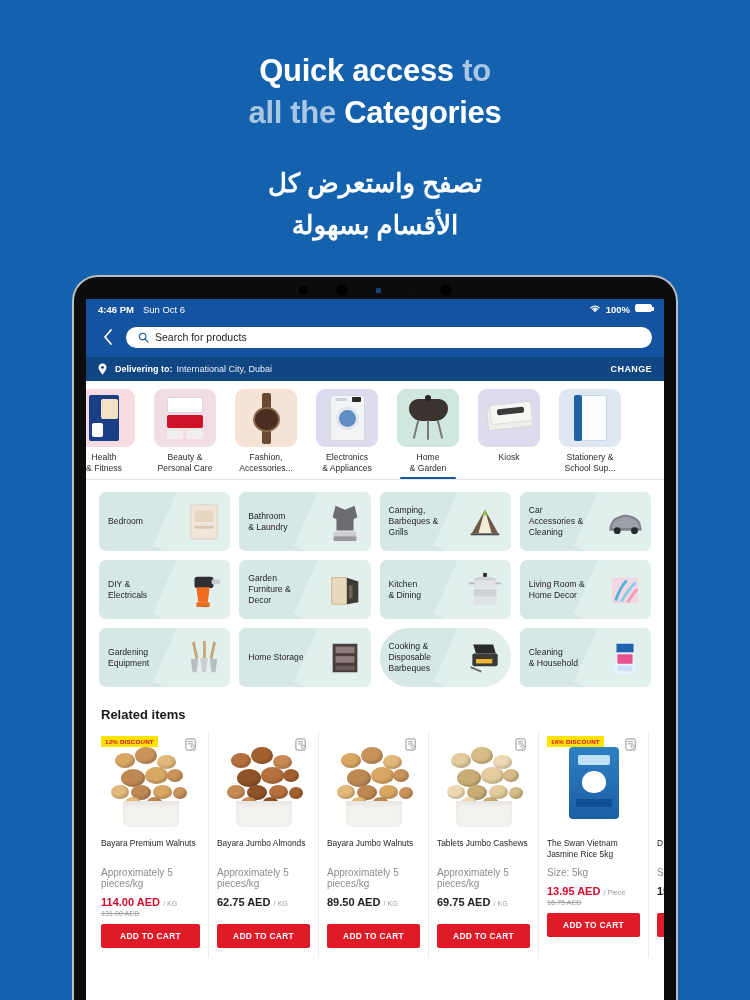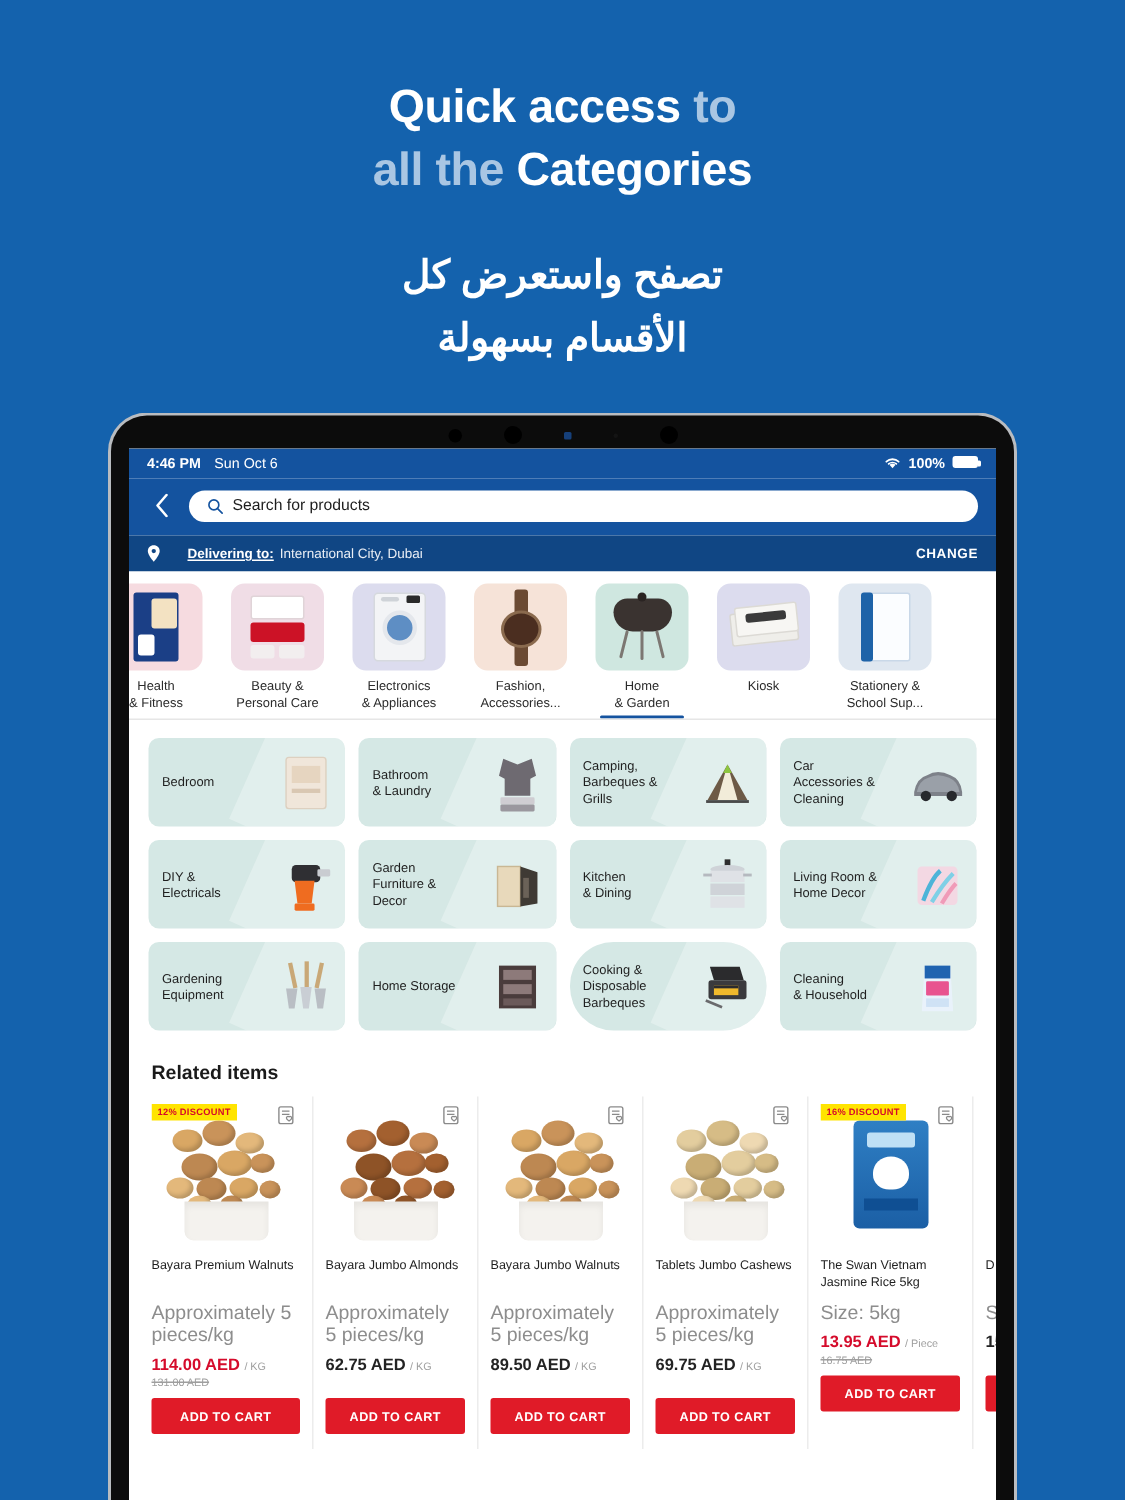--- a/index.html
+++ b/index.html
@@ -82,21 +82,21 @@
     flex: 1; height: 21px; background: #fff; border-radius: 13px;
     display: flex; align-items: center; gap: 6px; padding: 0 12px;
   }
   .search-text { font-size: 10.5px; color: #1d1d1d; font-weight: 500; }
 
   .delivery {
     flex: 0 0 auto; background: #104684;
     display: flex; align-items: center; padding: 6px 12px;
     font-size: 9px; color: #e9eef5;
   }
-  .deliv-label { font-weight: 700; color: #fff; margin-left: 18px; text-decoration: underline; }
+  .deliv-label { font-weight: 700; color: #fff; margin-left: 8px; }
   .deliv-value { margin-left: 4px; }
   .change-btn { margin-left: auto; font-weight: 700; color: #fff; font-size: 9px; letter-spacing: 0.4px; cursor: pointer; }
 
   
   .cat-strip {
     flex: 0 0 auto; background: #fff; position: relative;
     padding: 8px 0 0 0; border-bottom: 1px solid #e6e6e6;
     overflow: hidden;
   }
   .cat-track { display: flex; gap: 9px; padding: 0 6px; margin-left: -24px; }
@@ -150,21 +150,21 @@
     position: absolute; top: 1px; left: 0; z-index: 5;
     background: #ffe400; color: #d50b2b;
     font-size: 6.2px; font-weight: 700; letter-spacing: 0.2px;
     padding: 2px 4px;
   }
   .wish-icon { position: absolute; top: 2px; right: 2px; z-index: 5; cursor: pointer; }
   .prod-name {
     font-size: 8.4px; line-height: 11px; color: #1f1f1f;
     margin-top: 7px; height: 22px; overflow: hidden;
   }
-  .prod-meta { font-size: 13px; color: #8d8d8d; margin-top: 7px; }
+  .prod-meta { font-size: 10px; color: #8d8d8d; margin-top: 7px; }
   .prod-price-row { margin-top: 7px; display: flex; align-items: baseline; gap: 3px; }
   .prod-price { font-size: 11px; font-weight: 700; color: #232323; }
   .prod-price.sale { color: #d50b2b; }
   .prod-unit { font-size: 7.2px; color: #9e9e9e; }
   .prod-old { font-size: 7.2px; color: #9e9e9e; text-decoration: line-through; margin-top: 1px; height: 9px; }
   .cart-btn {
     margin-top: 6px; background: #e01b28; color: #fff;
     font-size: 8.4px; font-weight: 700; letter-spacing: 0.3px;
     text-align: center; padding: 7px 0; border-radius: 2px;
     border: none; width: 100%; cursor: pointer; font-family: inherit;
@@ -270,44 +270,44 @@
                 <div class="art-box" style="left:13px;top:41px;width:16px;height:9px;background:#f2eeef"></div>
                 <div class="art-box" style="left:32px;top:41px;width:17px;height:9px;background:#f2eeef"></div>
               </div>
             </div>
             <div class="cat-label">
               <div>Beauty &amp;</div>
               <div>Personal Care</div>
             </div>
           </div>
           <div class="cat-item">
+            <div class="cat-thumb" style="background:#f6e3d8">
+              <div class="art">
+                <div class="art-box" style="left:27px;top:4px;width:9px;height:18px;background:#6b4a33;border-radius:2px"></div>
+                <div class="art-box" style="left:27px;top:38px;width:9px;height:17px;background:#6b4a33;border-radius:2px"></div>
+                <div class="art-box" style="left:18px;top:18px;width:27px;height:25px;background:#4b2e20;border-radius:50%;border:2px solid #8a6a4e"></div>
+              </div>
+            </div>
+            <div class="cat-label">
+              <div>Fashion,</div>
+              <div>Accessories...</div>
+            </div>
+          </div>
+          <div class="cat-item">
             <div class="cat-thumb" style="background:#dcdcee">
               <div class="art">
                 <div class="art-box" style="left:14px;top:6px;width:35px;height:46px;background:#f3f4f6;border:1px solid #d6d9de;border-radius:3px"></div>
                 <div class="art-box" style="left:19px;top:9px;width:12px;height:3px;background:#cfd3d8"></div>
                 <div class="art-box" style="left:36px;top:8px;width:9px;height:5px;background:#2a2a2a;border-radius:1px"></div>
                 <div class="art-box" style="left:20px;top:18px;width:23px;height:23px;background:#5e8ec4;border-radius:50%;border:3px solid #e4e7ec"></div>
               </div>
             </div>
             <div class="cat-label">
               <div>Electronics</div>
               <div>&amp; Appliances</div>
-            </div>
-          </div>
-          <div class="cat-item">
-            <div class="cat-thumb" style="background:#f6e3d8">
-              <div class="art">
-                <div class="art-box" style="left:27px;top:4px;width:9px;height:18px;background:#6b4a33;border-radius:2px"></div>
-                <div class="art-box" style="left:27px;top:38px;width:9px;height:17px;background:#6b4a33;border-radius:2px"></div>
-                <div class="art-box" style="left:18px;top:18px;width:27px;height:25px;background:#4b2e20;border-radius:50%;border:2px solid #8a6a4e"></div>
-              </div>
-            </div>
-            <div class="cat-label">
-              <div>Fashion,</div>
-              <div>Accessories...</div>
             </div>
           </div>
           <div class="cat-item active">
             <div class="cat-thumb" style="background:#cfe7e0">
               <div class="art">
                 <div class="art-box" style="left:12px;top:10px;width:39px;height:22px;background:#3a3330;border-radius:20px 20px 28px 28px"></div>
                 <div class="art-box" style="left:28px;top:6px;width:6px;height:6px;background:#2a2422;border-radius:50%"></div>
                 <div class="art-box" style="left:18px;top:31px;width:2px;height:19px;background:#7c7772;transform:rotate(14deg)"></div>
                 <div class="art-box" style="left:42px;top:31px;width:2px;height:19px;background:#7c7772;transform:rotate(-14deg)"></div>
                 <div class="art-box" style="left:30px;top:31px;width:2px;height:20px;background:#7c7772"></div>

